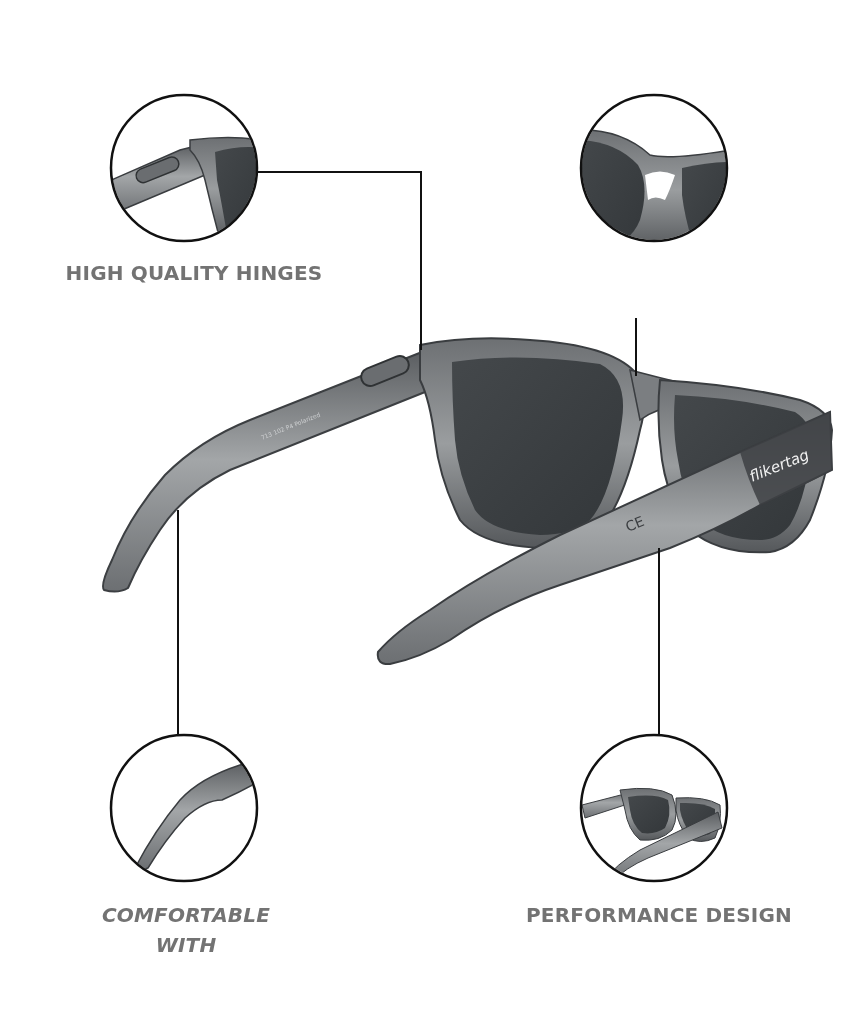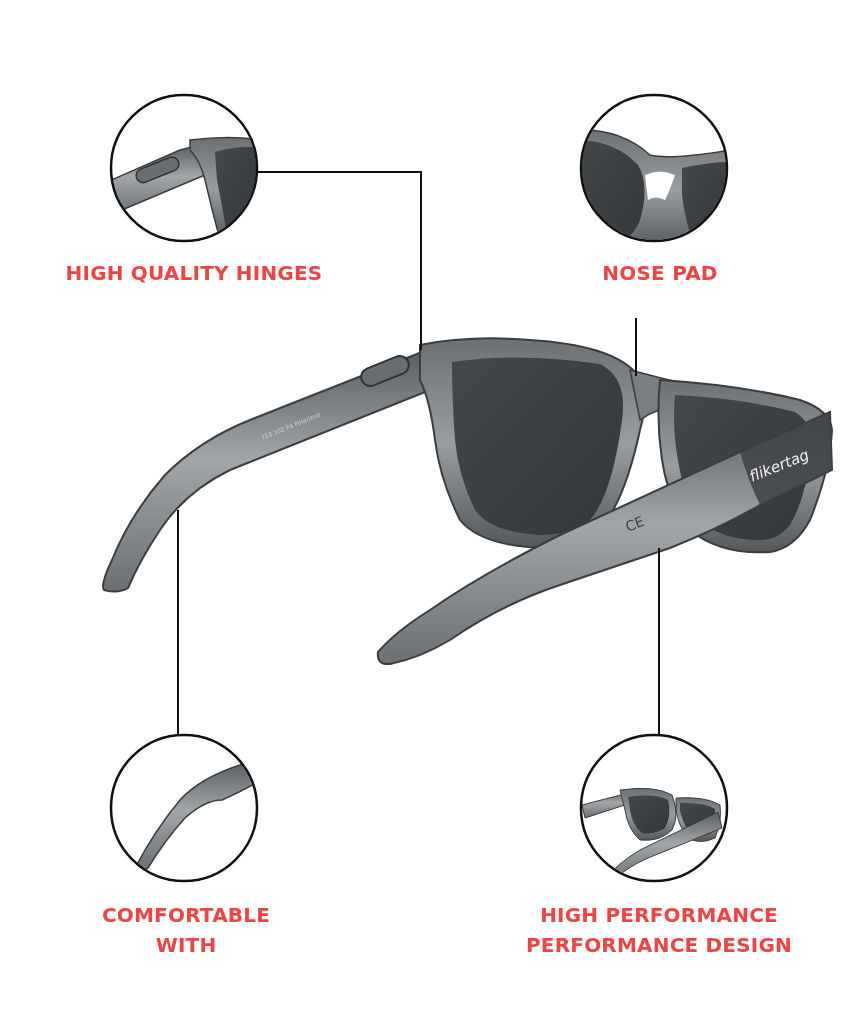--- a/index.html
+++ b/index.html
@@ -1,26 +1,26 @@
 <!DOCTYPE html>
 <html><head>
 <meta charset="utf-8">
 <style>
   html, body { margin: 0; padding: 0; background: #ffffff; }
   body { width: 853px; height: 1024px; position: relative; overflow: hidden; font-family: "DejaVu Sans", sans-serif; }
   .canvas { position: absolute; left: 0; top: 0; width: 853px; height: 1024px; }
   .label {
-    position: absolute; text-align: center; color: #ef4444;
+    position: absolute; text-align: center; color: #737373;
     font-family: "DejaVu Sans", sans-serif; font-weight: bold;
     font-size: 20px; line-height: 30px; letter-spacing: 0.2px; white-space: nowrap;
   }
   .label span { display: block; }
   #lbl-hinges { left: 44px; top: 258px; width: 300px; }
   #lbl-nose { left: 510px; top: 258px; width: 300px; }
-  #lbl-grip { left: 36px; top: 900px; width: 300px; }
+  #lbl-grip { left: 36px; top: 900px; width: 300px; font-style: italic; }
   #lbl-design { left: 496px; top: 900px; width: 326px; }
 </style>
 </head>
 <body>
 
 <svg class="canvas" viewBox="0 0 853 1024" width="853" height="1024" xmlns="http://www.w3.org/2000/svg">
   <defs>
     <linearGradient id="frameGrad" x1="0" y1="0" x2="0" y2="1">
       <stop offset="0" stop-color="#6d7073"></stop>
       <stop offset="0.5" stop-color="#9a9d9f"></stop>
@@ -122,24 +122,22 @@
     </g>
     <circle cx="654" cy="808" r="73" fill="none" stroke="#111111" stroke-width="2.5"></circle>
   </g>
 </svg>
 
 <div class="label" id="lbl-hinges">
   <span>HIGH QUALITY HINGES</span>
 </div>
 
 <div class="label" id="lbl-nose">
-  <span>NOSE PAD</span>
 </div>
 
 <div class="label" id="lbl-grip">
   <span>COMFORTABLE</span>
   <span>WITH</span>
 </div>
 
 <div class="label" id="lbl-design">
-  <span>HIGH PERFORMANCE</span>
   <span>PERFORMANCE DESIGN</span>
 </div>
 
 </body></html>

